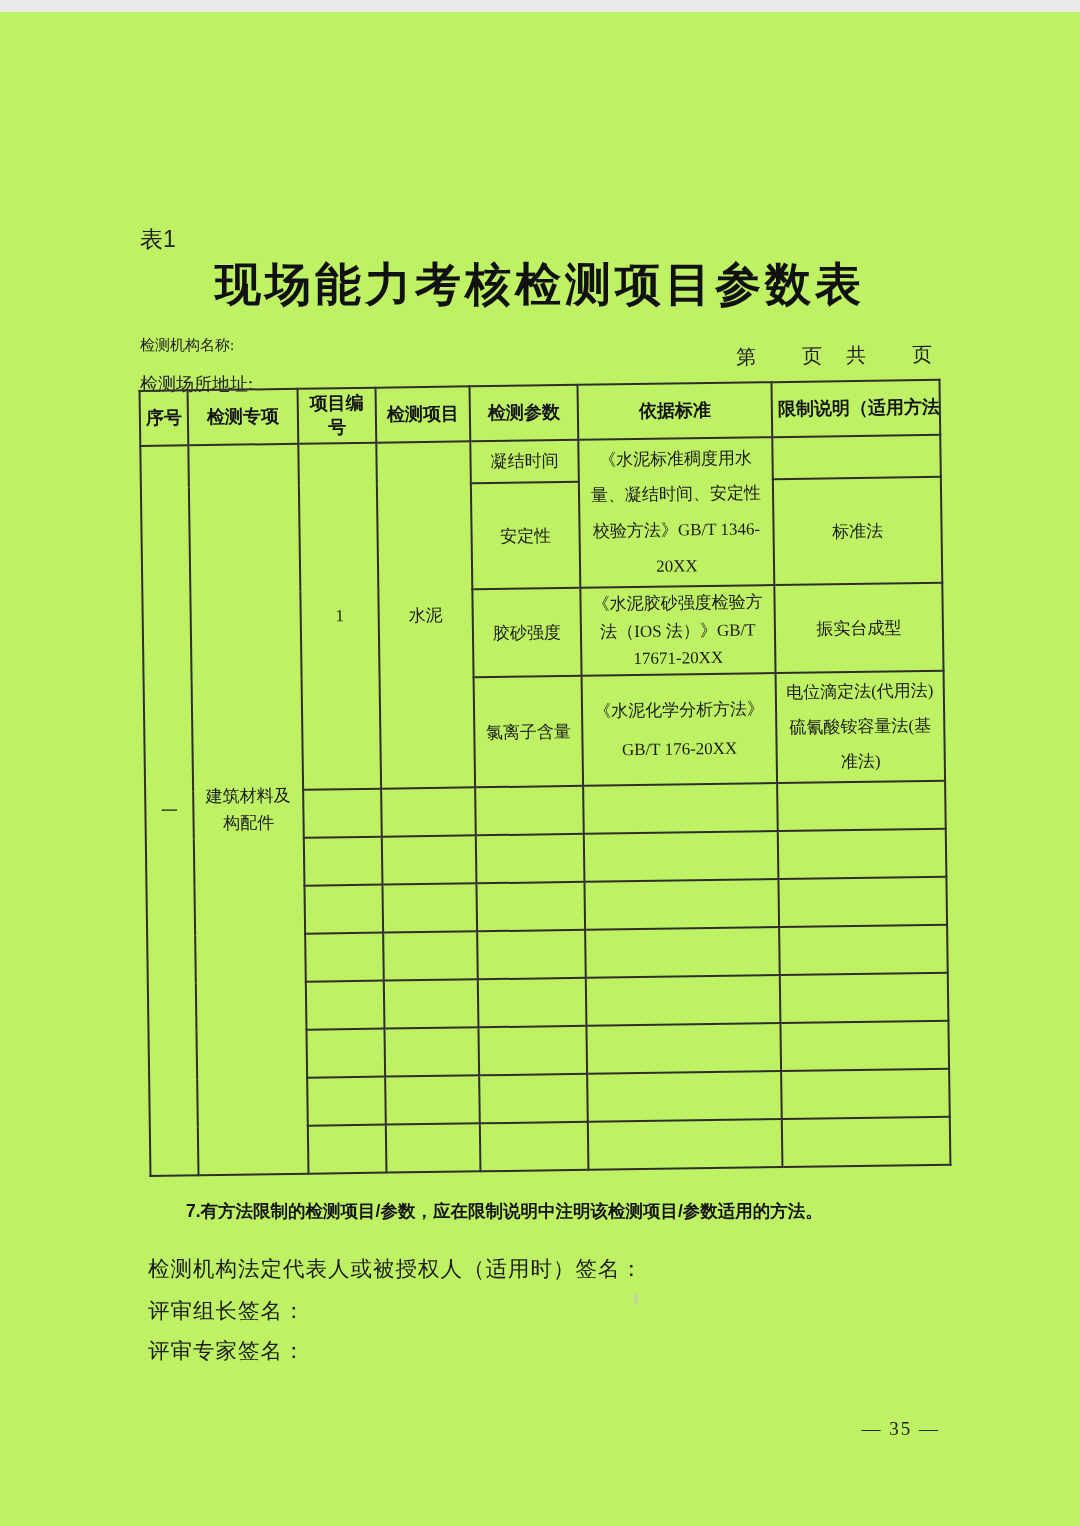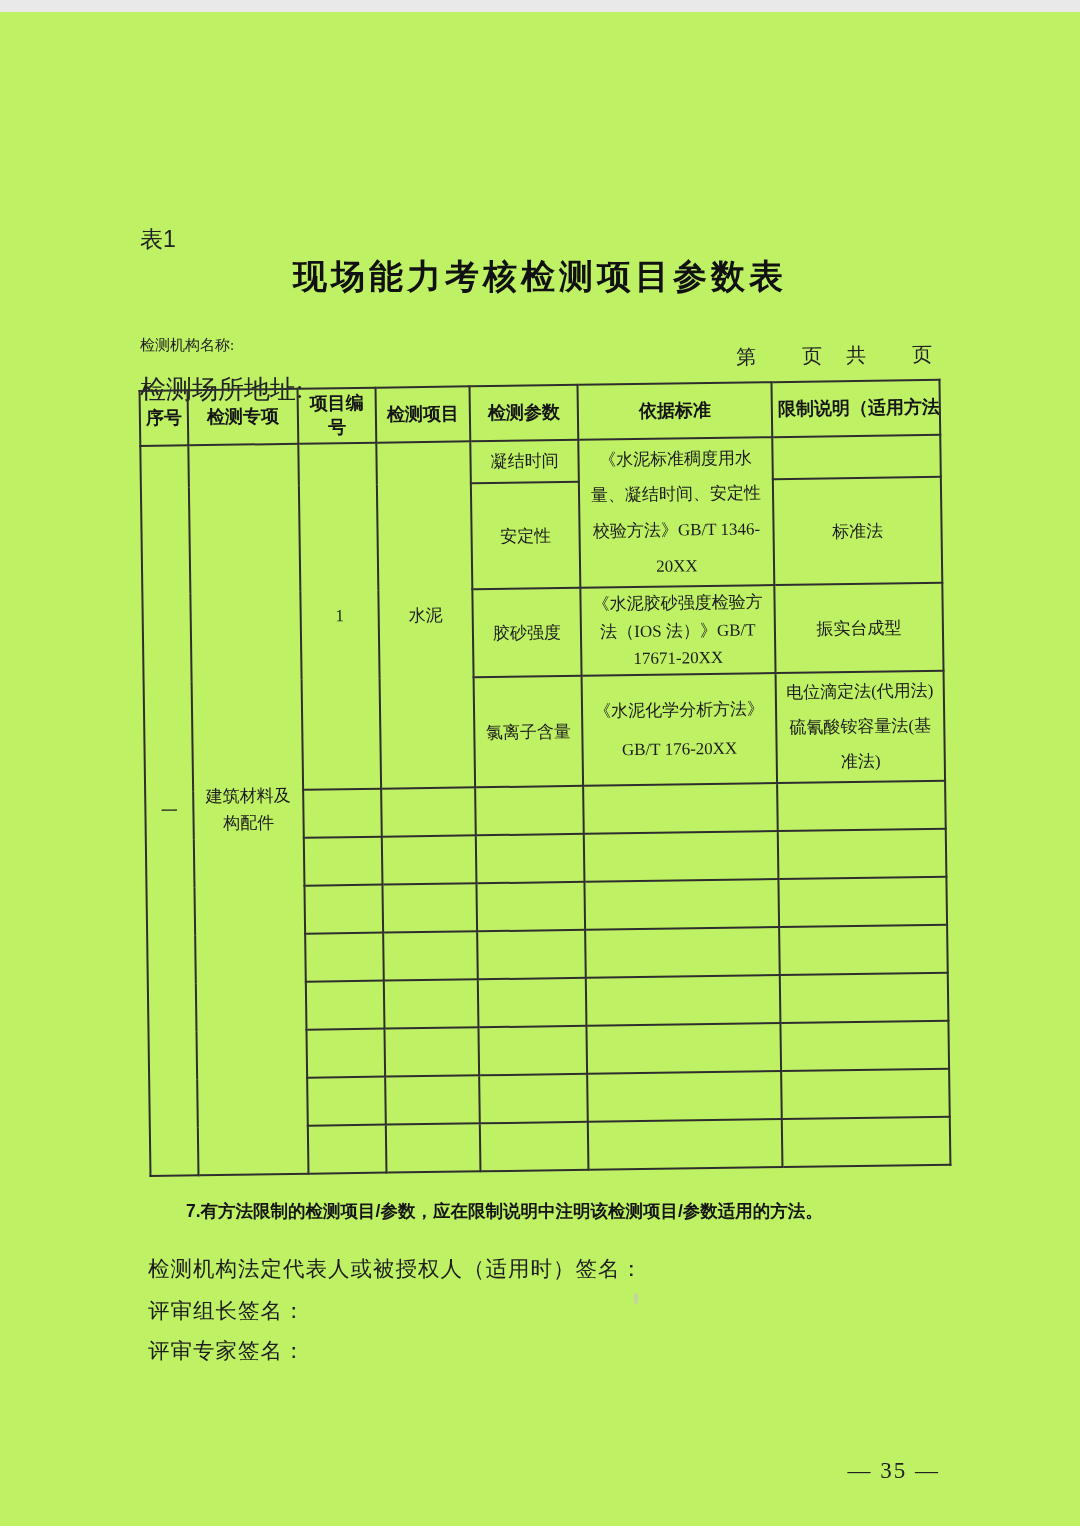--- a/index.html
+++ b/index.html
@@ -21,34 +21,34 @@
     font-size: 23px;
     color: #222;
   }
   .doc-title {
     position: absolute;
     left: 140px; top: 242px;
     width: 800px;
     text-align: center;
     font-family: "Liberation Serif", serif;
     font-weight: bold;
-    font-size: 34px;
+    font-size: 46px;
     letter-spacing: 4px;
     color: #111;
   }
   .org-line {
     position: absolute;
     left: 140px; top: 324px;
     font-size: 15px;
     color: #222;
   }
   .addr-line {
     position: absolute;
     left: 140px; top: 360px;
-    font-size: 26px;
+    font-size: 18px;
     color: #222;
   }
   
   .scan-block {
     position: absolute;
     left: 138px; top: 340px;
     width: 802px;
     transform: rotate(-0.8deg);
     transform-origin: 0 0;
   }
@@ -112,23 +112,23 @@
     left: 148px;
     font-size: 21.5px;
     color: #1d1d1d;
     letter-spacing: 1px;
   }
   .sig-1 { top: 1242px; }
   .sig-2 { top: 1284px; }
   .sig-3 { top: 1324px; }
   .footer-page {
     position: absolute;
-    top: 1446px;
+    top: 1406px;
     right: 140px;
-    font-size: 23px;
+    font-size: 19px;
     letter-spacing: 2px;
     color: #222;
   }
   .scan-speck {
     position: absolute;
     left: 634px; top: 1281px;
     width: 4px; height: 11px;
     background: #c4c4c4;
     opacity: 0.6;
     border-radius: 2px;

